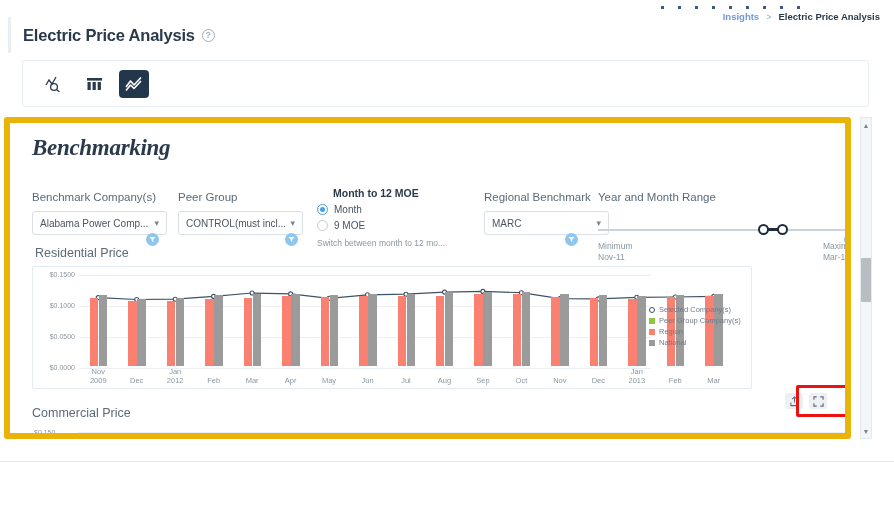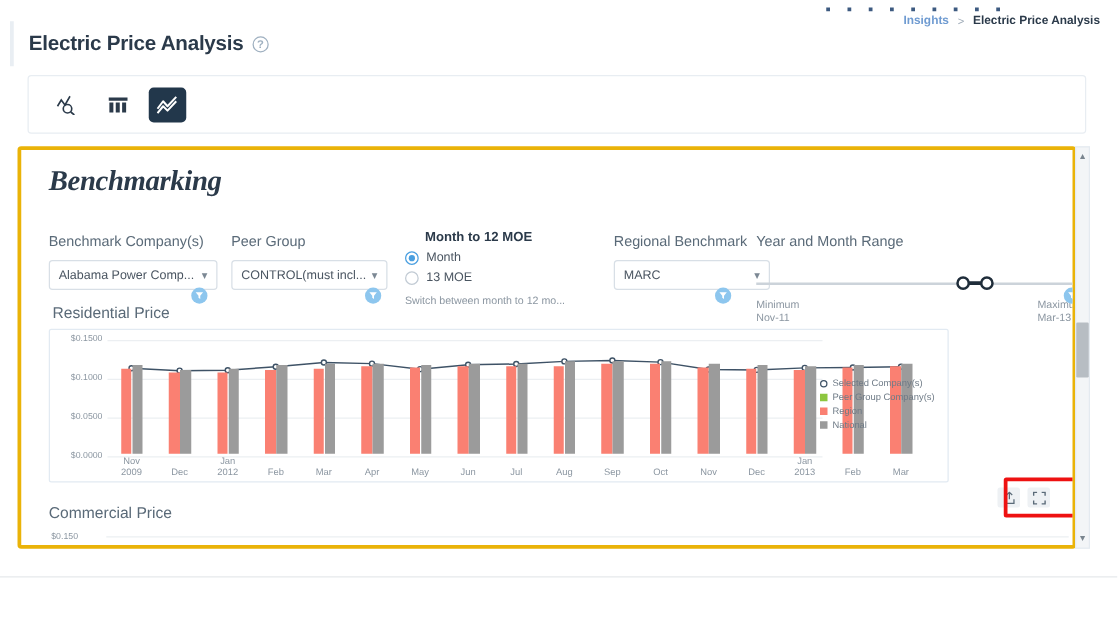--- a/index.html
+++ b/index.html
@@ -66,24 +66,24 @@
   }
   .tbtn {
     width: 30px; height: 28px;
     display: flex; align-items: center; justify-content: center;
     border-radius: 4px; color: #2b3a4a;
   }
   .tbtn.active { background: #22374b; color: #ffffff; }
 
   
   .panel {
-    position: absolute; top: 117px; left: 14px;
+    position: absolute; top: 117px; left: 4px;
     width: 847px; height: 322px;
     background: #ffffff;
-    border: 3px solid #eab308;
+    border: 6px solid #eab308;
     border-radius: 3px;
     overflow: hidden;
   }
   .panel-title {
     position: absolute; top: 12px; left: 22px;
     font-family: "Liberation Serif", serif;
     font-style: italic; font-weight: bold;
     font-size: 23px; color: #2b3a4a;
     letter-spacing: -0.3px;
   }
@@ -316,21 +316,21 @@
       </div>
 
       <div class="ctl" style="left:307px; top:-4px; width:130px;">
         <div class="ctl-label bold">Month to 12 MOE</div>
         <div class="radio-row">
           <span class="radio on"></span>
           <span class="radio-lb">Month</span>
         </div>
         <div class="radio-row">
           <span class="radio"></span>
-          <span class="radio-lb">13 MOE</span>
+          <span class="radio-lb">9 MOE</span>
         </div>
         <div class="hint">Switch between month to 12 mo...</div>
       </div>
 
       <div class="ctl" style="left:448px; top:0; width:125px;margin-left:26px;">
         <div class="ctl-label">Regional Benchmark</div>
         <div class="select">
           <span>MARC</span>
           <span class="chev">▾</span>
         </div>

